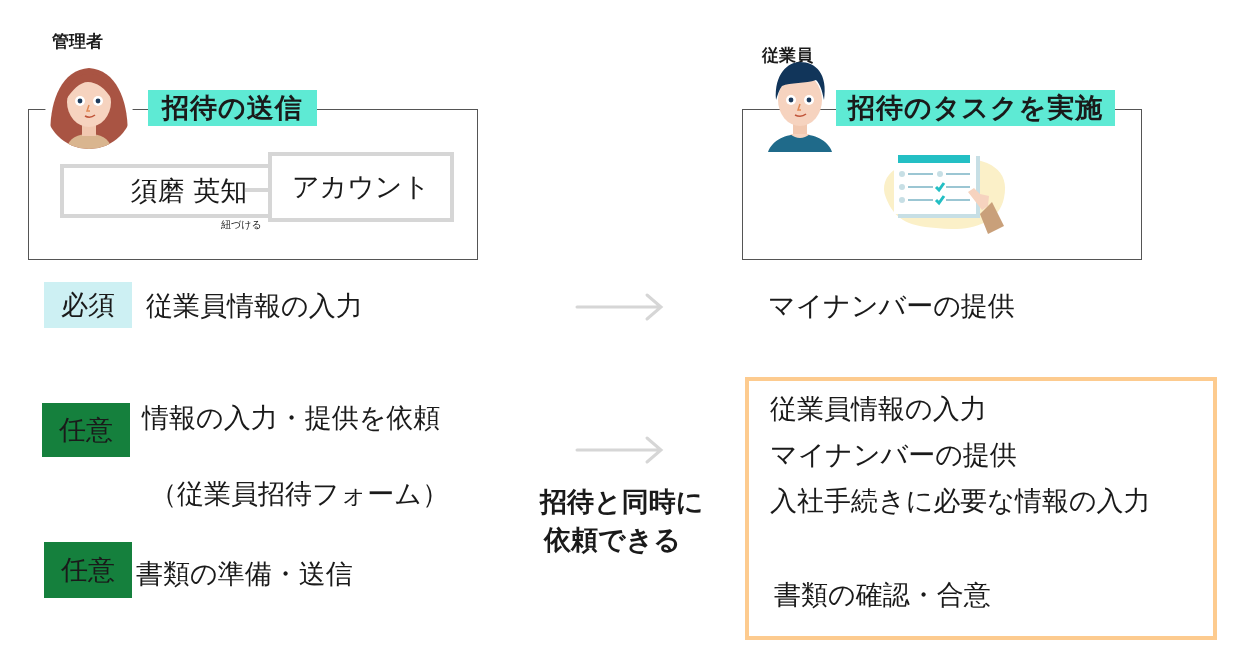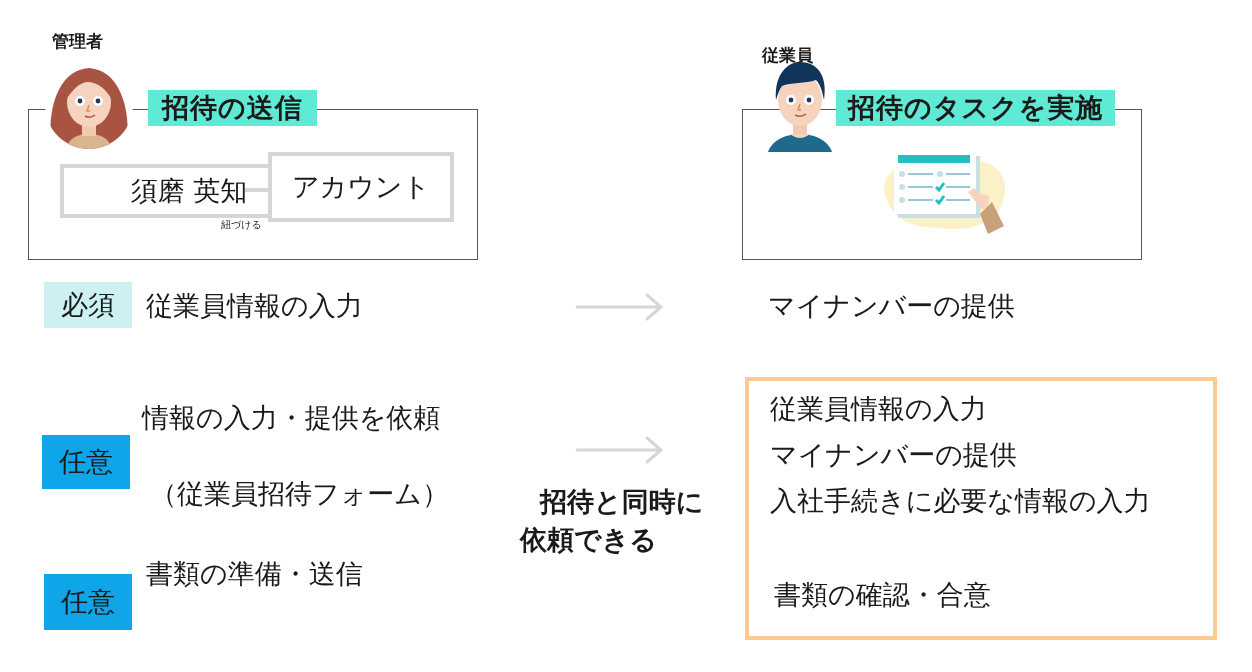--- a/index.html
+++ b/index.html
@@ -8,21 +8,21 @@
   .abs { position:absolute; }
   .role-label { font-size:17px; font-weight:bold; }
   .section-title { font-size:27px; font-weight:bold; background:#5eead4; padding:0 14px; white-space:nowrap; letter-spacing:1px; }
   .frame { border:1.5px solid #555; border-top:none; }
   .frame-top { height:0; border-top:1.5px solid #555; }
   .linked-box { border:4px solid #d6d6d6; background:#fff; font-size:27px; display:flex; align-items:center; justify-content:center; box-sizing:border-box; }
   .connector { height:4px; background:#d6d6d6; }
   .caption { font-size:10px; }
   .badge { font-size:27px; display:flex; align-items:center; justify-content:center; box-sizing:border-box; }
   .badge.required { background:#cdf0f3; }
-  .badge.optional { background:#0ea5e9;margin-top:32px; }
+  .badge.optional { background:#15803d; }
   .item-text { font-size:27px; line-height:36px; white-space:nowrap; }
   .arrow svg { display:block; }
   .emph { font-size:27px; font-weight:bold; line-height:40px; }
   .task-box { border:4px solid #fdcb8f; box-sizing:border-box; }
   .task-line { font-size:27px; line-height:46px; white-space:nowrap; }
 </style>
 </head>
 <body>
 
 <div class="abs role-label" style="left:52px; top:30px;">管理者</div>
@@ -137,24 +137,24 @@
 <div class="abs item-text" style="left:142px; top:400px;">情報の入力・提供を依頼</div>
 <div class="abs item-text" style="left:150px; top:436px;margin-top:40px;">（従業員招待フォーム）</div>
 
 <div class="abs arrow" style="left:575px; top:435px;">
   <svg width="90" height="30" viewBox="0 0 90 30">
       <path d="M2 15 H84 M72 3 L86 15 L72 27" stroke="#d6d6d6" stroke-width="3" fill="none" stroke-linecap="round"></path>
     </svg>
 </div>
 
 <div class="abs emph" style="left:540px; top:482px;">招待と同時に</div>
-<div class="abs emph" style="left:520px; top:520px;text-align:center;">依頼できる</div>
+<div class="abs emph" style="left:544px; top:520px;text-align:center;">依頼できる</div>
 
 <div class="abs badge optional" style="left:44px; top:542px; width:88px; height:56px;">
   <span>任意</span>
 </div>
-<div class="abs item-text" style="left:146px; top:556px;">書類の準備・送信</div>
+<div class="abs item-text" style="left:136px; top:556px;">書類の準備・送信</div>
 
 <div class="abs task-box" style="left:745px; top:377px; width:472px; height:263px;"></div>
 <div class="abs task-line" style="left:770px; top:386px;">従業員情報の入力</div>
 <div class="abs task-line" style="left:770px; top:432px;">マイナンバーの提供</div>
 <div class="abs task-line" style="left:770px; top:478px;text-align:center;">入社手続きに必要な情報の入力</div>
 <div class="abs task-line" style="left:774px; top:572px;">書類の確認・合意</div>
 
 </body></html>

